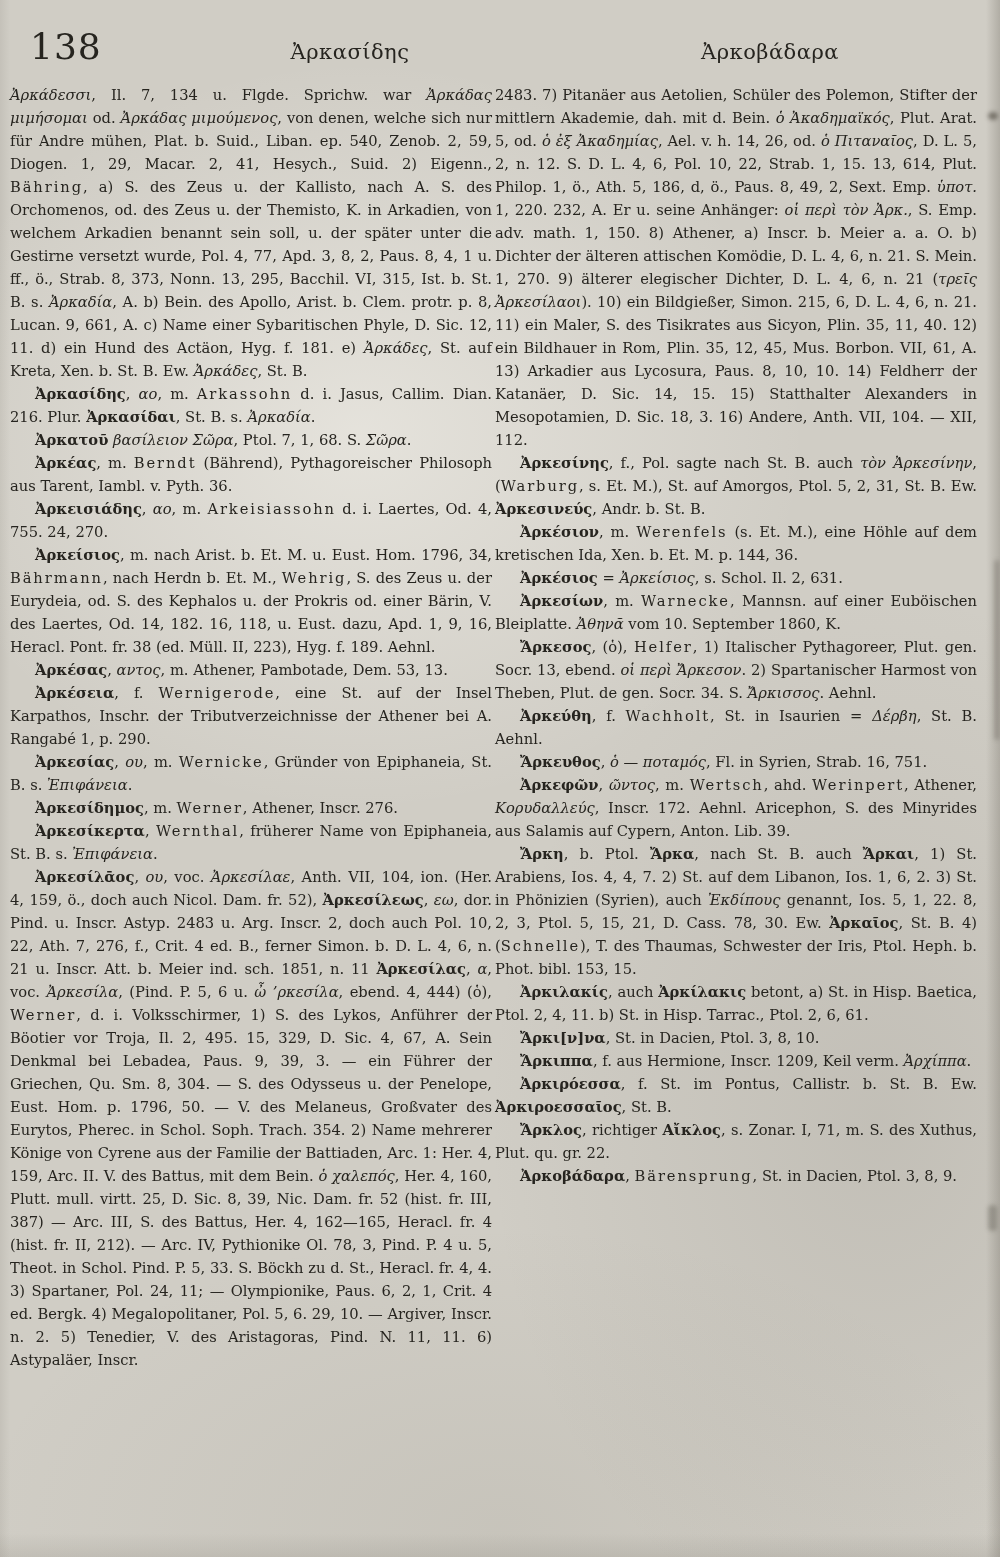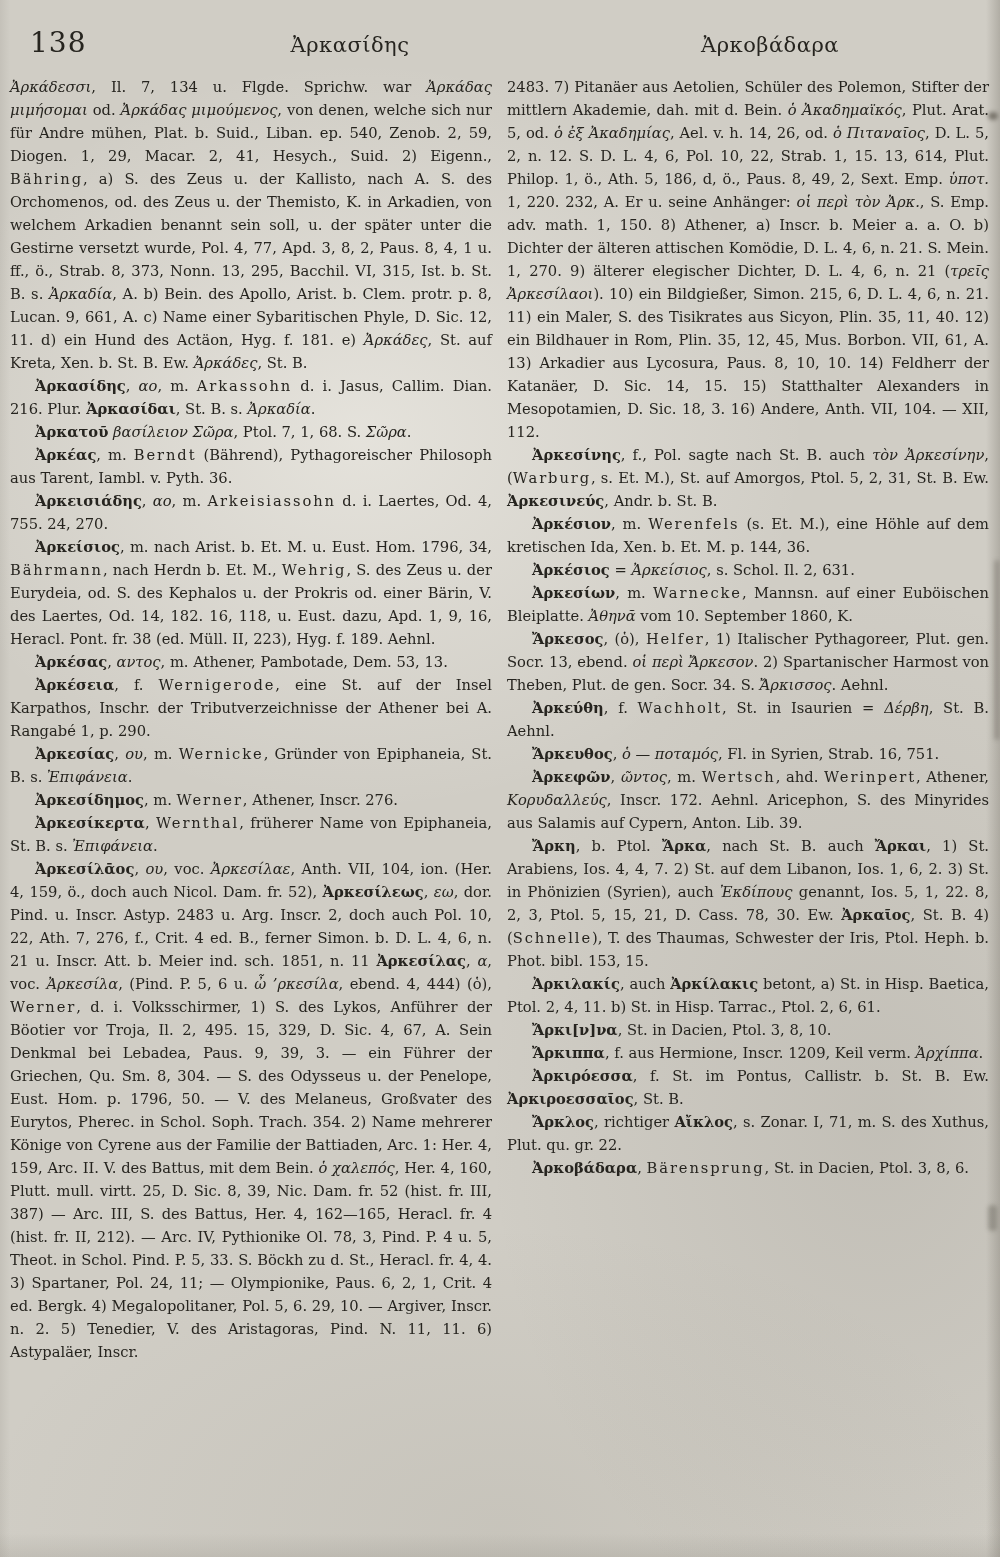--- a/index.html
+++ b/index.html
@@ -32,35 +32,35 @@
   .artifact.a1 { right: 2px; top: 112px; width: 10px; height: 8px; background: rgba(60,55,45,0.55); }
   .artifact.a2 { right: 0; top: 560px; width: 6px; height: 180px; border-radius: 3px; background: rgba(70,65,55,0.25); }
   .artifact.a3 { right: 3px; top: 1205px; width: 9px; height: 26px; border-radius: 4px; background: rgba(70,65,55,0.30); }
 
   .page-header {
     display: flex;
     align-items: baseline;
     padding: 26px 20px 0 30px;
   }
   .page-number {
-    font-size: 28px;
+    font-size: 36px;
     letter-spacing: 1px;
     width: 110px;
     flex: 0 0 auto;
   }
   .running-head {
     flex: 1 1 0;
     text-align: center;
     font-size: 21px;
     letter-spacing: 0.5px;
   }
 
   .text-columns {
     display: flex;
-    gap: 15px;
+    gap: 3px;
     padding: 16px 11px 0 10px;
   }
   .col {
     width: 482px;
     flex: 0 0 auto;
     font-size: 14.7px;
     line-height: 23px;
     text-align: justify;
   }
   .col p.entry {
@@ -113,16 +113,16 @@
         <p class="entry"><span class="s-b">Ἄρκεσος</span><span class="s-n">, (ὁ), </span><span class="s-sp">Helfer</span><span class="s-n">, 1) Italischer Pythagoreer, Plut. gen. Socr. 13, ebend. </span><span class="s-i">οἱ περὶ Ἄρκεσον</span><span class="s-n">. 2) Spartanischer Harmost von Theben, Plut. de gen. Socr. 34. S. </span><span class="s-i">Ἄρκισσος</span><span class="s-n">. Aehnl.</span></p>
         <p class="entry"><span class="s-b">Ἀρκεύθη</span><span class="s-n">, f. </span><span class="s-sp">Wachholt</span><span class="s-n">, St. in Isaurien = </span><span class="s-i">Δέρβη</span><span class="s-n">, St. B. Aehnl.</span></p>
         <p class="entry"><span class="s-b">Ἄρκευθος</span><span class="s-n">, </span><span class="s-i">ὁ — ποταμός</span><span class="s-n">, Fl. in Syrien, Strab. 16, 751.</span></p>
         <p class="entry"><span class="s-b">Ἀρκεφῶν</span><span class="s-n">, </span><span class="s-i">ῶντος</span><span class="s-n">, m. </span><span class="s-sp">Wertsch</span><span class="s-n">, ahd. </span><span class="s-sp">Werinpert</span><span class="s-n">, Athener, </span><span class="s-i">Κορυδαλλεύς</span><span class="s-n">, Inscr. 172. Aehnl. Aricephon, S. des Minyrides aus Salamis auf Cypern, Anton. Lib. 39.</span></p>
         <p class="entry"><span class="s-b">Ἄρκη</span><span class="s-n">, b. Ptol. </span><span class="s-b">Ἄρκα</span><span class="s-n">, nach St. B. auch </span><span class="s-b">Ἄρκαι</span><span class="s-n">, 1) St. Arabiens, Ios. 4, 4, 7. 2) St. auf dem Libanon, Ios. 1, 6, 2. 3) St. in Phönizien (Syrien), auch </span><span class="s-i">Ἐκδίπους</span><span class="s-n"> genannt, Ios. 5, 1, 22. 8, 2, 3, Ptol. 5, 15, 21, D. Cass. 78, 30. Ew. </span><span class="s-b">Ἀρκαῖος</span><span class="s-n">, St. B. 4) (</span><span class="s-sp">Schnelle</span><span class="s-n">), T. des Thaumas, Schwester der Iris, Ptol. Heph. b. Phot. bibl. 153, 15.</span></p>
         <p class="entry"><span class="s-b">Ἀρκιλακίς</span><span class="s-n">, auch </span><span class="s-b">Ἀρκίλακις</span><span class="s-n"> betont, a) St. in Hisp. Baetica, Ptol. 2, 4, 11. b) St. in Hisp. Tarrac., Ptol. 2, 6, 61.</span></p>
         <p class="entry"><span class="s-b">Ἄρκι[ν]να</span><span class="s-n">, St. in Dacien, Ptol. 3, 8, 10.</span></p>
         <p class="entry"><span class="s-b">Ἄρκιππα</span><span class="s-n">, f. aus Hermione, Inscr. 1209, Keil verm. </span><span class="s-i">Ἀρχίππα</span><span class="s-n">.</span></p>
         <p class="entry"><span class="s-b">Ἀρκιρόεσσα</span><span class="s-n">, f. St. im Pontus, Callistr. b. St. B. Ew. </span><span class="s-b">Ἀρκιροεσσαῖος</span><span class="s-n">, St. B.</span></p>
         <p class="entry"><span class="s-b">Ἄρκλος</span><span class="s-n">, richtiger </span><span class="s-b">Αἴκλος</span><span class="s-n">, s. Zonar. I, 71, m. S. des Xuthus, Plut. qu. gr. 22.</span></p>
-        <p class="entry"><span class="s-b">Ἀρκοβάδαρα</span><span class="s-n">, </span><span class="s-sp">Bärensprung</span><span class="s-n">, St. in Dacien, Ptol. 3, 8, 6.</span></p>
+        <p class="entry"><span class="s-b">Ἀρκοβάδαρα</span><span class="s-n">, </span><span class="s-sp">Bärensprung</span><span class="s-n">, St. in Dacien, Ptol. 3, 8, 9.</span></p>
       </div>
   </div>
 </div>
 
 </body></html>

